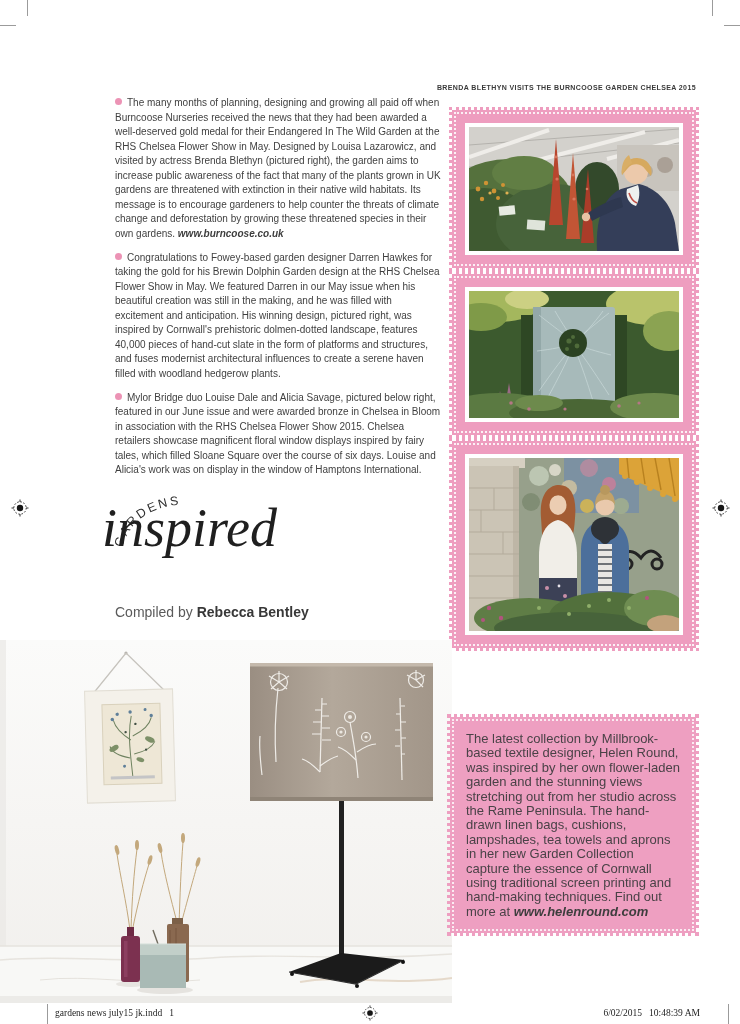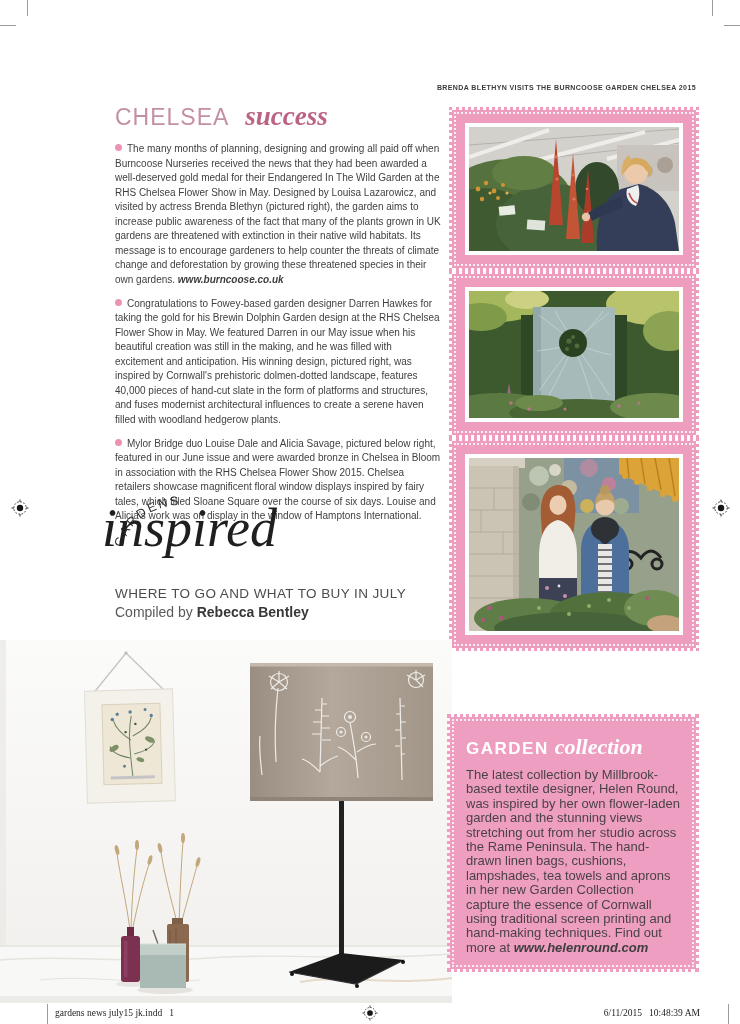--- a/index.html
+++ b/index.html
@@ -83,24 +83,20 @@
   </svg>
   <svg class="regmark" style="left:712px;top:499px;" width="18" height="18" viewBox="0 0 18 18">
     <circle cx="9" cy="9" r="6.2" fill="none" stroke="#333" stroke-width="1" stroke-dasharray="1.6,1.6"></circle>
     <circle cx="9" cy="9" r="3.2" fill="#161616"></circle>
     <path d="M9 0.5 V3 M9 15 V17.5 M0.5 9 H3 M15 9 H17.5" stroke="#333" stroke-width="1"></path>
   </svg>
 
   <div class="photo-caption">BRENDA BLETHYN VISITS THE BURNCOOSE GARDEN CHELSEA 2015</div>
 
   <div class="left-col">
-    <h1 class="headline">
-      <span class="hl-main">CHELSEA</span>
-      <span class="hl-accent">success</span>
-    </h1>
     <p class="para"><span class="bullet"></span><span>The many months of planning, designing and growing all paid off when Burncoose Nurseries received the news that they had been awarded a well-deserved gold medal for their Endangered In The Wild Garden at the RHS Chelsea Flower Show in May. Designed by Louisa Lazarowicz, and visited by actress Brenda Blethyn (pictured right), the garden aims to increase public awareness of the fact that many of the plants grown in UK gardens are threatened with extinction in their native wild habitats. Its message is to encourage gardeners to help counter the threats of climate change and deforestation by growing these threatened species in their own gardens. </span><span class="weblink">www.burncoose.co.uk</span></p>
     <p class="para"><span class="bullet"></span><span>Congratulations to Fowey-based garden designer Darren Hawkes for taking the gold for his Brewin Dolphin Garden design at the RHS Chelsea Flower Show in May. We featured Darren in our May issue when his beautiful creation was still in the making, and he was filled with excitement and anticipation. His winning design, pictured right, was inspired by Cornwall's prehistoric dolmen-dotted landscape, features 40,000 pieces of hand-cut slate in the form of platforms and structures, and fuses modernist architectural influences to create a serene haven filled with woodland hedgerow plants.</span></p>
     <p class="para"><span class="bullet"></span><span>Mylor Bridge duo Louise Dale and Alicia Savage, pictured below right, featured in our June issue and were awarded bronze in Chelsea in Bloom in association with the RHS Chelsea Flower Show 2015. Chelsea retailers showcase magnificent floral window displays inspired by fairy tales, which filled Sloane Square over the course of six days. Louise and Alicia's work was on display in the window of Hamptons International.</span></p>
   </div>
 
   <div class="right-col">
 
     <div class="stamp">
       <div class="stamp-inner">
         <svg viewBox="0 0 210 124">
@@ -316,21 +312,20 @@
   <div class="gardens-block">
     <svg class="arc-svg" width="120" height="58" viewBox="0 0 120 58">
       <defs>
           <path id="garc" d="M 12 54 Q 24 12 78 10"></path>
         </defs>
       <text font-family="Liberation Sans, sans-serif" font-size="12.5" letter-spacing="2.4" fill="#2e2e2e">
         <textPath href="#garc">GARDENS</textPath>
       </text>
     </svg>
     <div class="inspired-title">inspired</div>
-    <div class="inspired-sub">WHERE TO GO AND WHAT TO BUY IN JULY</div>
     <div class="byline"><span>Compiled by </span><span class="byline-name">Rebecca Bentley</span></div>
   </div>
 
   <div class="photo-scene">
     <svg width="452" height="363" viewBox="0 0 452 363">
       <defs>
         <linearGradient id="wg" x1="0" y1="0" x2="0" y2="1">
           <stop offset="0" stop-color="#fbfbfa"></stop>
             <stop offset="1" stop-color="#f1efec"></stop>
         </linearGradient>
@@ -442,29 +437,26 @@
       <rect x="121" y="296" width="19" height="46" rx="3" fill="#7c3150"></rect>
       <rect x="124" y="301" width="3.5" height="36" fill="#8f4263" opacity="0.85"></rect>
       <path d="M158 304 L153 290" stroke="#6f6a5d" stroke-width="1.4" fill="none"></path>
       <rect x="140" y="304" width="46" height="44" fill="#a9bab5"></rect>
       <rect x="140" y="304" width="46" height="11" fill="#c2cfc9"></rect>
       <path d="M140 304 H186" stroke="#d3ded9" stroke-width="1" fill="none"></path>
     </svg>
   </div>
 
   <div class="pink-box">
-    <h2 class="pb-head">
-      <span class="pb-garden">GARDEN</span><span class="pb-collection">collection</span>
-    </h2>
     <p class="pb-text"><span>The latest collection by Millbrook-based textile designer, Helen Round, was inspired by her own flower-laden garden and the stunning views stretching out from her studio across the Rame Peninsula. The hand-drawn linen bags, cushions, lampshades, tea towels and aprons in her new Garden Collection capture the essence of Cornwall using traditional screen printing and hand-making techniques. Find out more at </span><span class="weblink">www.helenround.com</span></p>
   </div>
 
   <div class="footer">
     <span class="footer-left">gardens news july15 jk.indd   1</span>
     <svg class="footer-reg" width="16" height="16" viewBox="0 0 18 18">
       <circle cx="9" cy="9" r="6.2" fill="none" stroke="#333" stroke-width="1" stroke-dasharray="1.6,1.6"></circle>
       <circle cx="9" cy="9" r="3.2" fill="#161616"></circle>
       <path d="M9 0.5 V3 M9 15 V17.5 M0.5 9 H3 M15 9 H17.5" stroke="#333" stroke-width="1"></path>
     </svg>
-    <span class="footer-right">6/11/2015   10:48:39 AM</span>
+    <span class="footer-right">6/02/2015   10:48:39 AM</span>
   </div>
 
 </div>
 
 </body></html>

